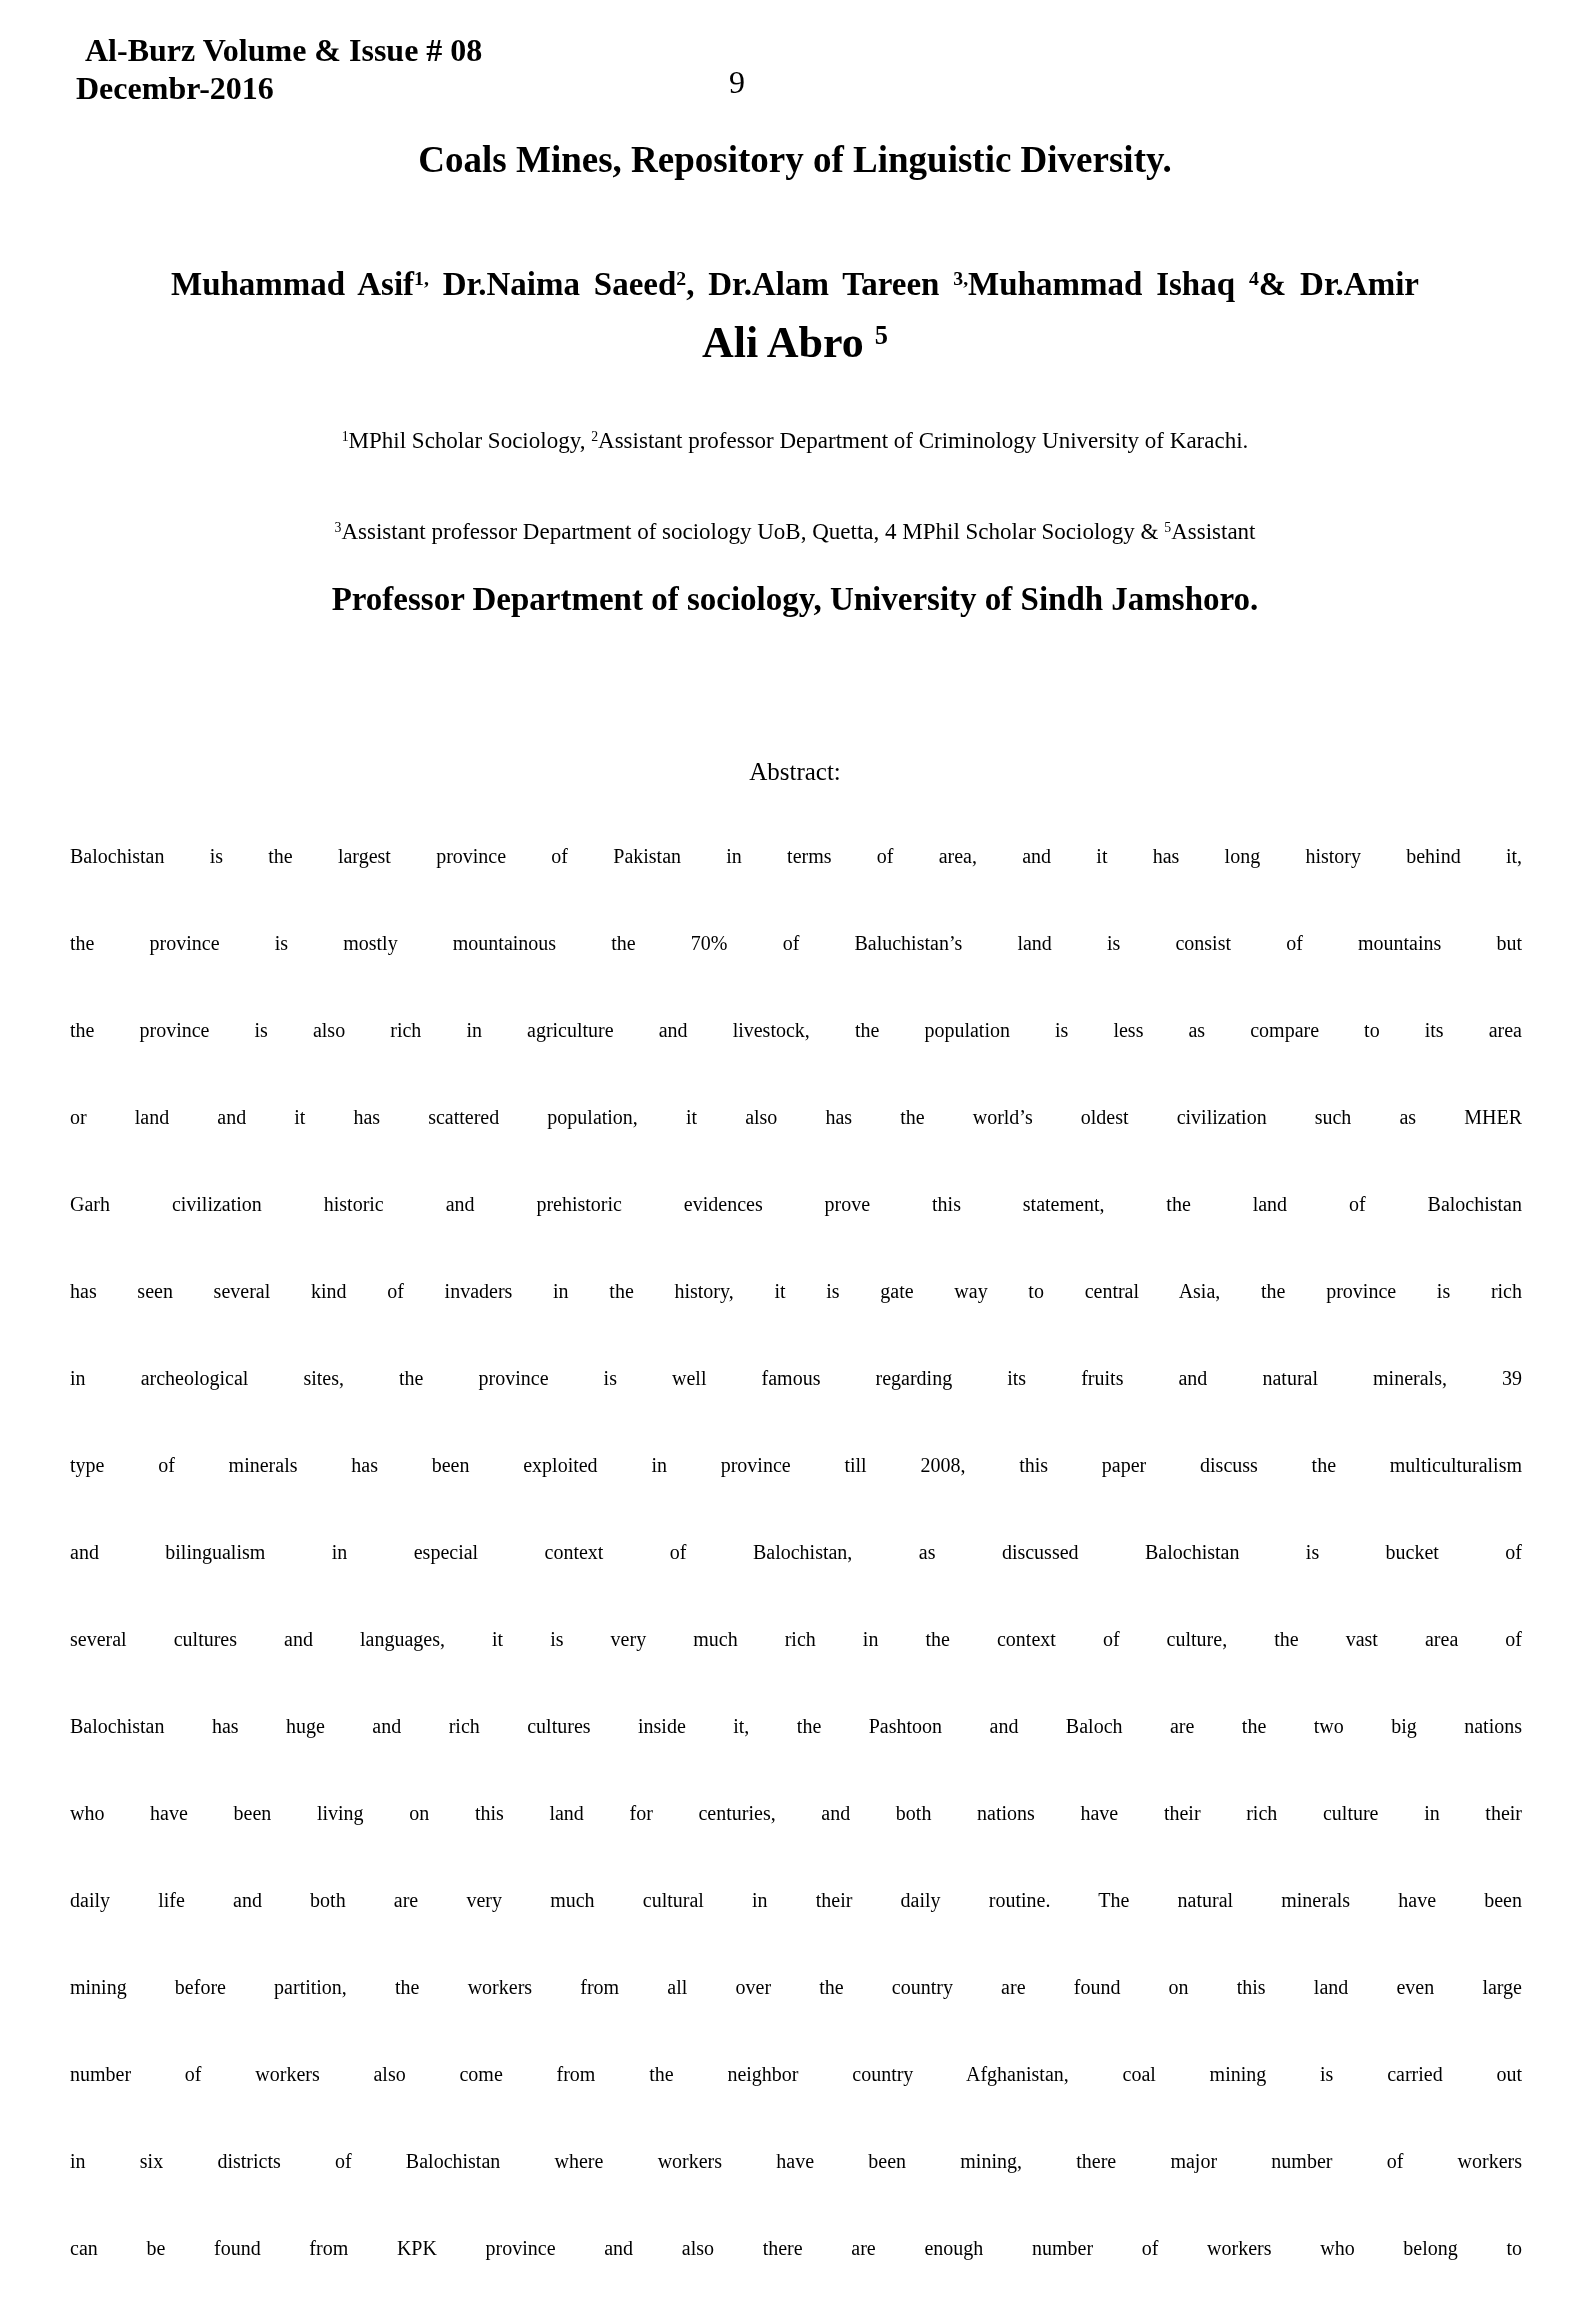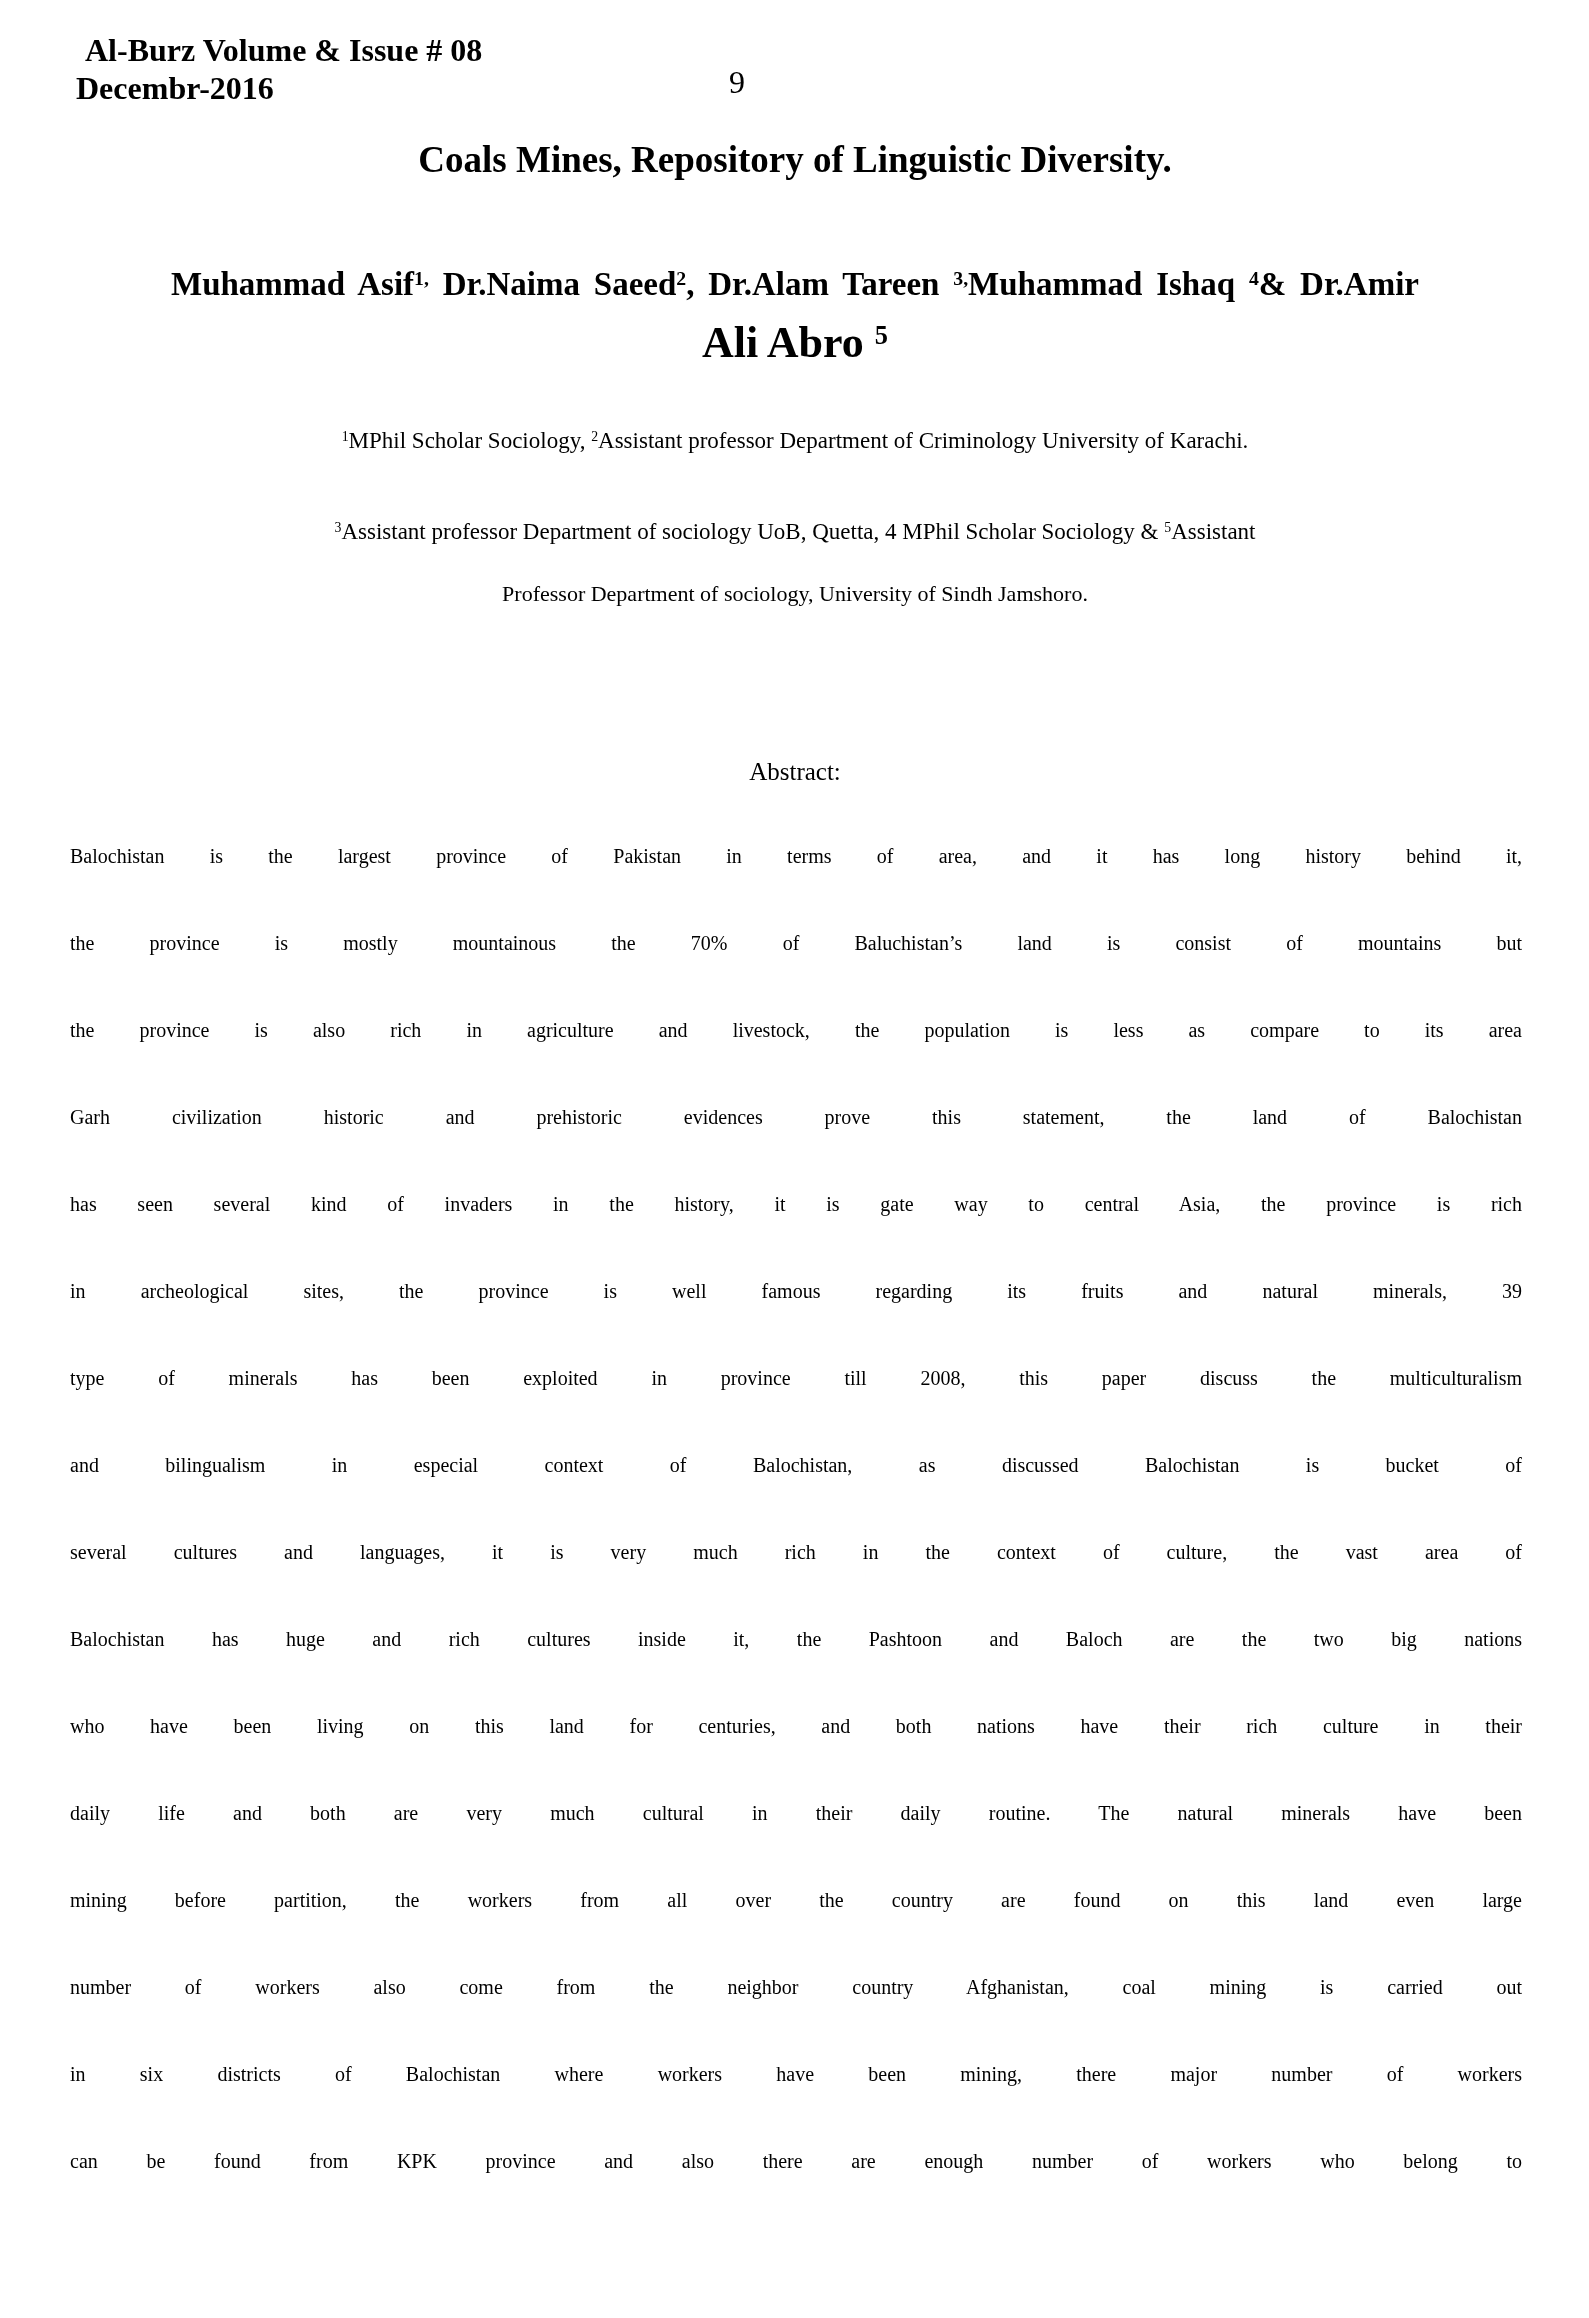--- a/index.html
+++ b/index.html
@@ -13,21 +13,21 @@
     overflow: hidden;
   }
   .abs { position: absolute; }
   .centered { left: 0; width: 100%; text-align: center; }
   .hdr-line { font-size: 32px; font-weight: bold; line-height: 1.1; white-space: nowrap; }
   .page-num { font-size: 32px; font-weight: normal; }
   .title { font-size: 37px; font-weight: bold; }
   .authors-line { font-size: 33px; font-weight: bold; word-spacing: 5.6px; white-space: nowrap; margin-top: 41px; }
   .authors-line2 { font-size: 44px; font-weight: bold; }
   .affil-line { font-size: 23px; font-weight: normal; white-space: nowrap; }
-  .affil-line3 { font-size: 22px; font-weight: normal; }
+  .affil-line3 { font-size: 33px; font-weight: bold; }
   .abstract-heading { font-size: 25px; font-weight: normal; }
   .body-block { left: 70px; width: 1452px; top: 845px; }
   .body-line {
     font-size: 20px;
     height: 87px;
     text-align: justify;
     text-align-last: justify;
     white-space: nowrap;
   }
   
@@ -60,20 +60,21 @@
   <div class="abs centered affil-line" style="top:519px;"><sup>3</sup><span>Assistant professor Department of sociology UoB, Quetta, 4 MPhil Scholar Sociology &amp; </span><sup>5</sup><span>Assistant</span></div>
 
   <div class="abs centered affil-line3" style="top:581px;">Professor Department of sociology, University of Sindh Jamshoro.</div>
 
   <div class="abs centered abstract-heading" style="top:758px;">Abstract:</div>
 
   <div class="abs body-block">
     <div class="body-line">Balochistan is the largest province of Pakistan in terms of area, and it has long history behind it,</div>
     <div class="body-line">the province is mostly mountainous the 70% of Baluchistan’s land is consist of mountains but</div>
     <div class="body-line">the province is also rich in agriculture and livestock, the population is less as compare to its area</div>
+    <div class="body-line">or land and it has scattered population, it also has the world’s oldest civilization such as MHER</div>
     <div class="body-line">Garh civilization historic and prehistoric evidences prove this statement, the land of Balochistan</div>
     <div class="body-line">has seen several kind of invaders in the history, it is gate way to central Asia, the province is rich</div>
     <div class="body-line">in archeological sites, the province is well famous regarding its fruits and natural minerals, 39</div>
     <div class="body-line">type of minerals has been exploited in province till 2008, this paper discuss the multiculturalism</div>
     <div class="body-line">and bilingualism in especial context of Balochistan, as discussed Balochistan is bucket of</div>
     <div class="body-line">several cultures and languages, it is very much rich in the context of culture, the vast area of</div>
     <div class="body-line">Balochistan has huge and rich cultures inside it, the Pashtoon and Baloch are the two big nations</div>
     <div class="body-line">who have been living on this land for centuries, and both nations have their rich culture in their</div>
     <div class="body-line">daily life and both are very much cultural in their daily routine. The natural minerals have been</div>
     <div class="body-line">mining before partition, the workers from all over the country are found on this land even large</div>

